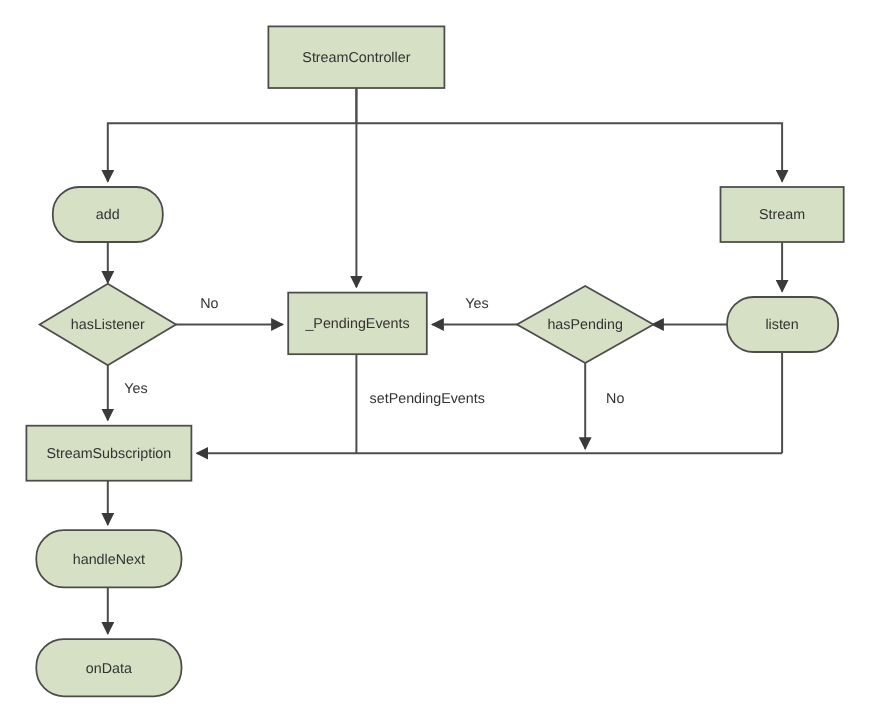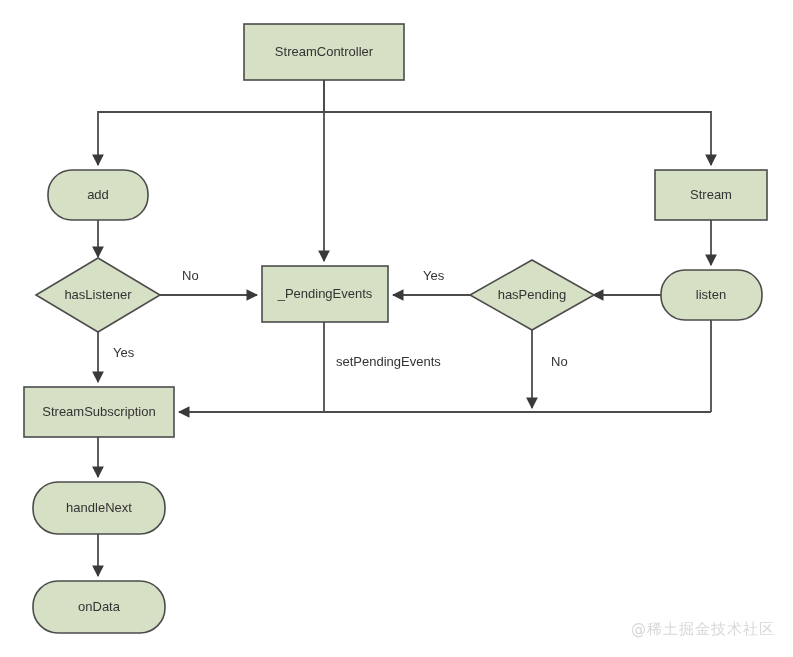--- a/index.html
+++ b/index.html
@@ -161,14 +161,13 @@
       <text class="edge-label" x="113" y="354">Yes</text>
 
       <text class="edge-label" x="423" y="277">Yes</text>
 
       <text class="edge-label" x="551" y="363">No</text>
 
       <text class="edge-label" x="336" y="363">setPendingEvents</text>
     </g>
   </svg>
 
-  <div class="watermark">@稀土掘金技术社区</div>
 </div>
 
 </body></html>

